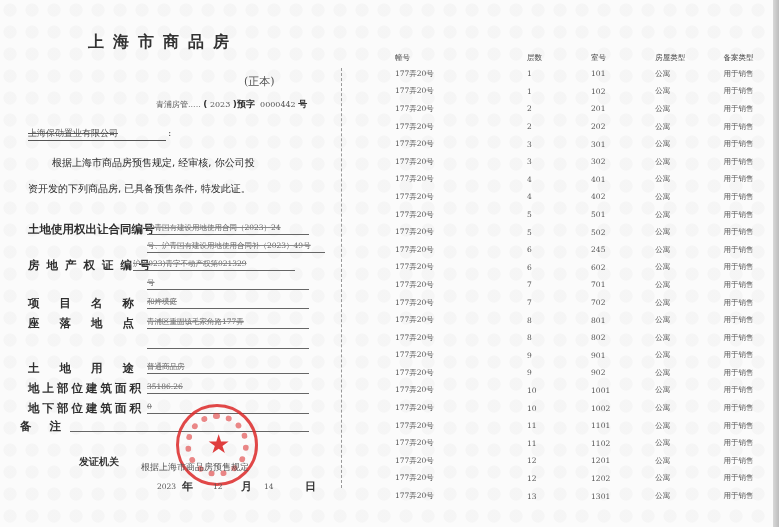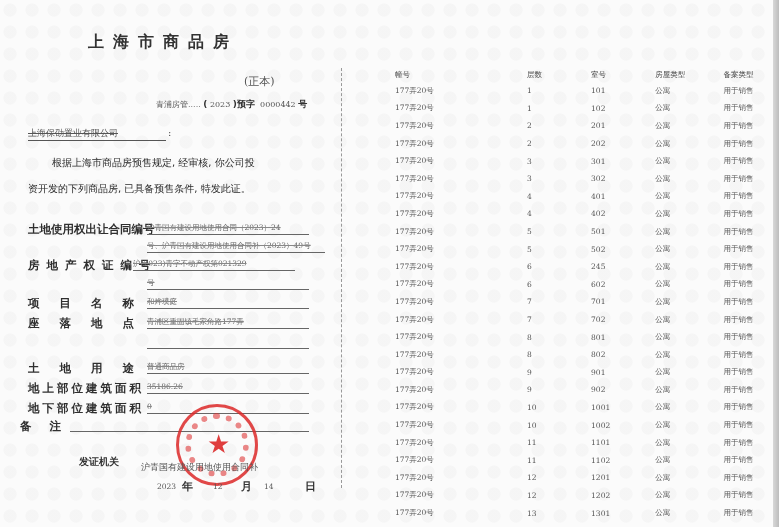--- a/index.html
+++ b/index.html
@@ -82,21 +82,21 @@
     .stamp-ring {
       position: absolute; left: 6px; top: 6px; width: 64px; height: 64px; border-radius: 50%;
       border: 6px dotted rgba(220,40,40,0.55); box-sizing: border-box;
     }
     .divider {
       position: absolute; left: 341px; top: 68px; height: 420px; width: 0;
       border-left: 1px dashed #999;
     }
     
     .units-table {
-      position: absolute; left: 395px; top: 68px; border-collapse: collapse;
+      position: absolute; left: 395px; top: 51px; border-collapse: collapse;
       font-size: 7.5px; color: #555;
     }
     .units-table th, .units-table td {
       font-weight: normal; text-align: left; padding: 0; height: 17.6px; white-space: nowrap;
     }
     .units-table th { height: 14px; color: #444; }
     .c1 { width: 134px; } .c2 { width: 65px; } .c3 { width: 65px; } .c4 { width: 69px; } .c5 { width: 50px; }
   </style>
 </head>
 <body>
@@ -149,21 +149,21 @@
 
   <div class="field-label" style="left:20px; top:419px; letter-spacing:18px;">备注</div>
   <div class="field-line" style="left:70px; top:419px; width:239px;"></div>
 
   <div class="stamp">
     <div class="stamp-ring"></div>
     <div class="stamp-star">★</div>
   </div>
 
   <div class="issuer-label">发证机关</div>
-  <div class="issuer-name">沪青国有建设用地使用合同补</div>
+  <div class="issuer-name">根据上海市商品房预售规定</div>
 
   <div class="date-part" style="left:157px;">2023</div>
   <div class="date-unit" style="left:182px;">年</div>
   <div class="date-part" style="left:213px;">12</div>
   <div class="date-unit" style="left:241px;">月</div>
   <div class="date-part" style="left:264px;">14</div>
   <div class="date-unit" style="left:305px;">日</div>
 
   <div class="divider"></div>
 

